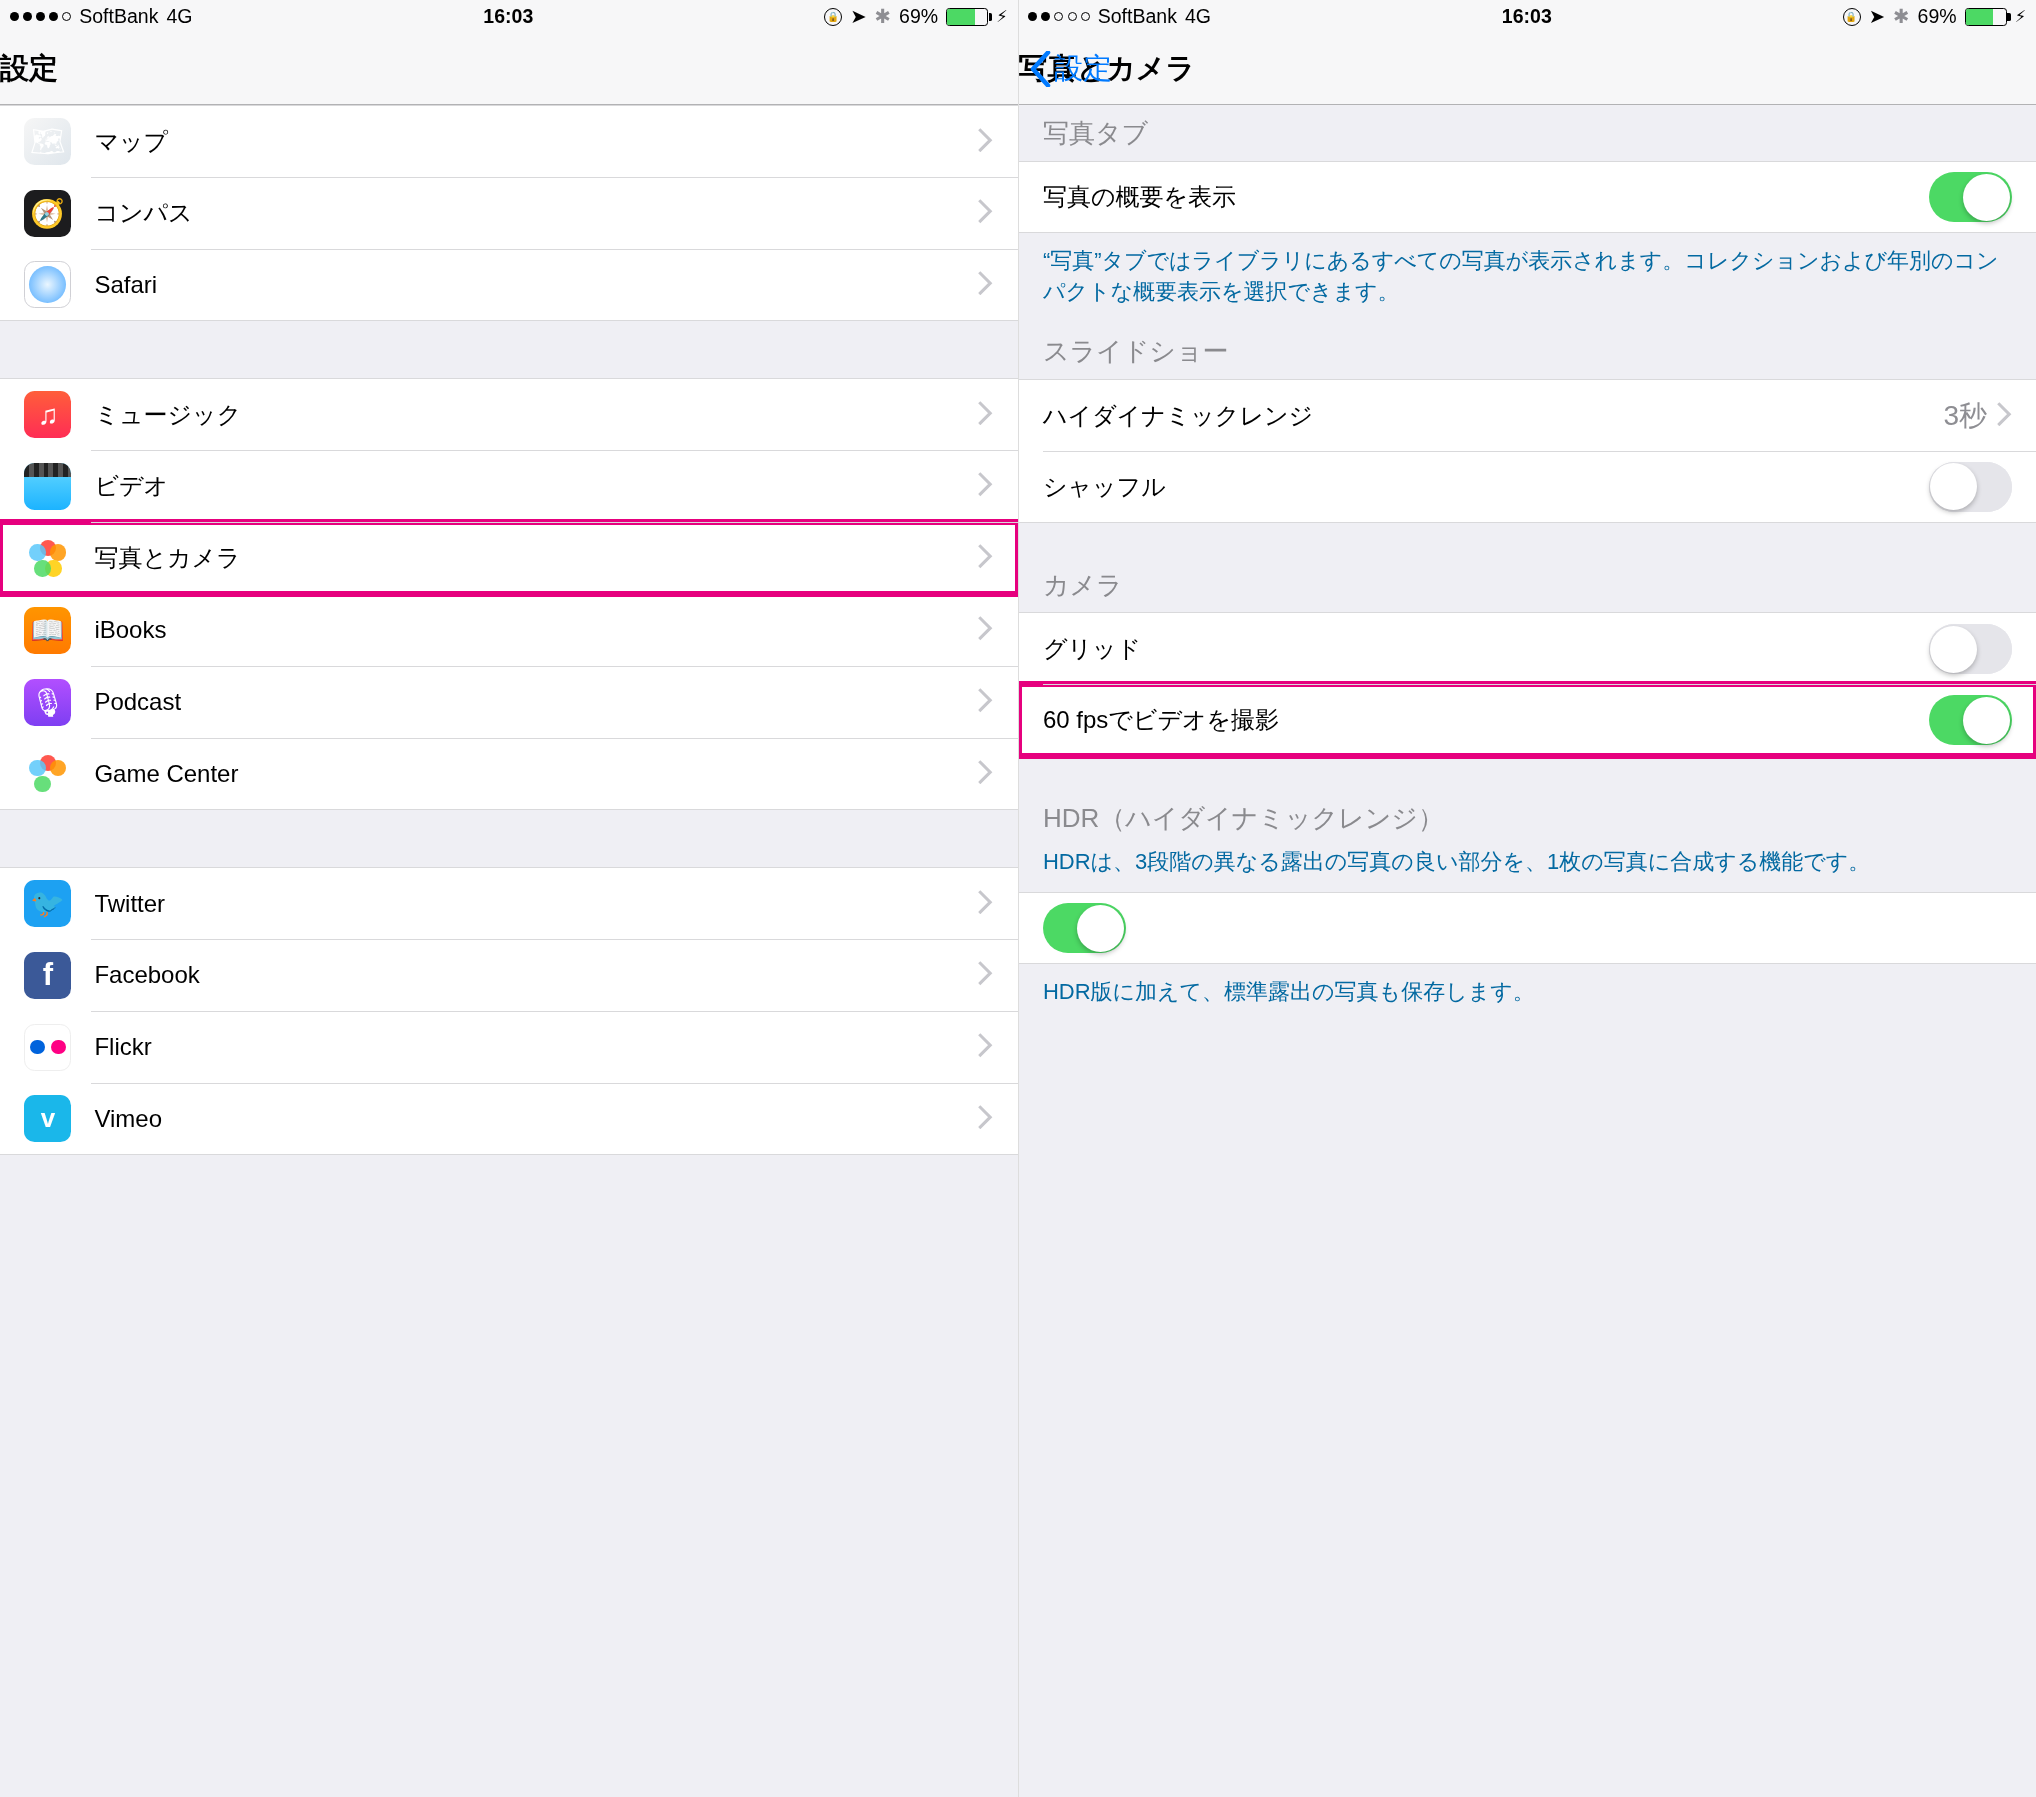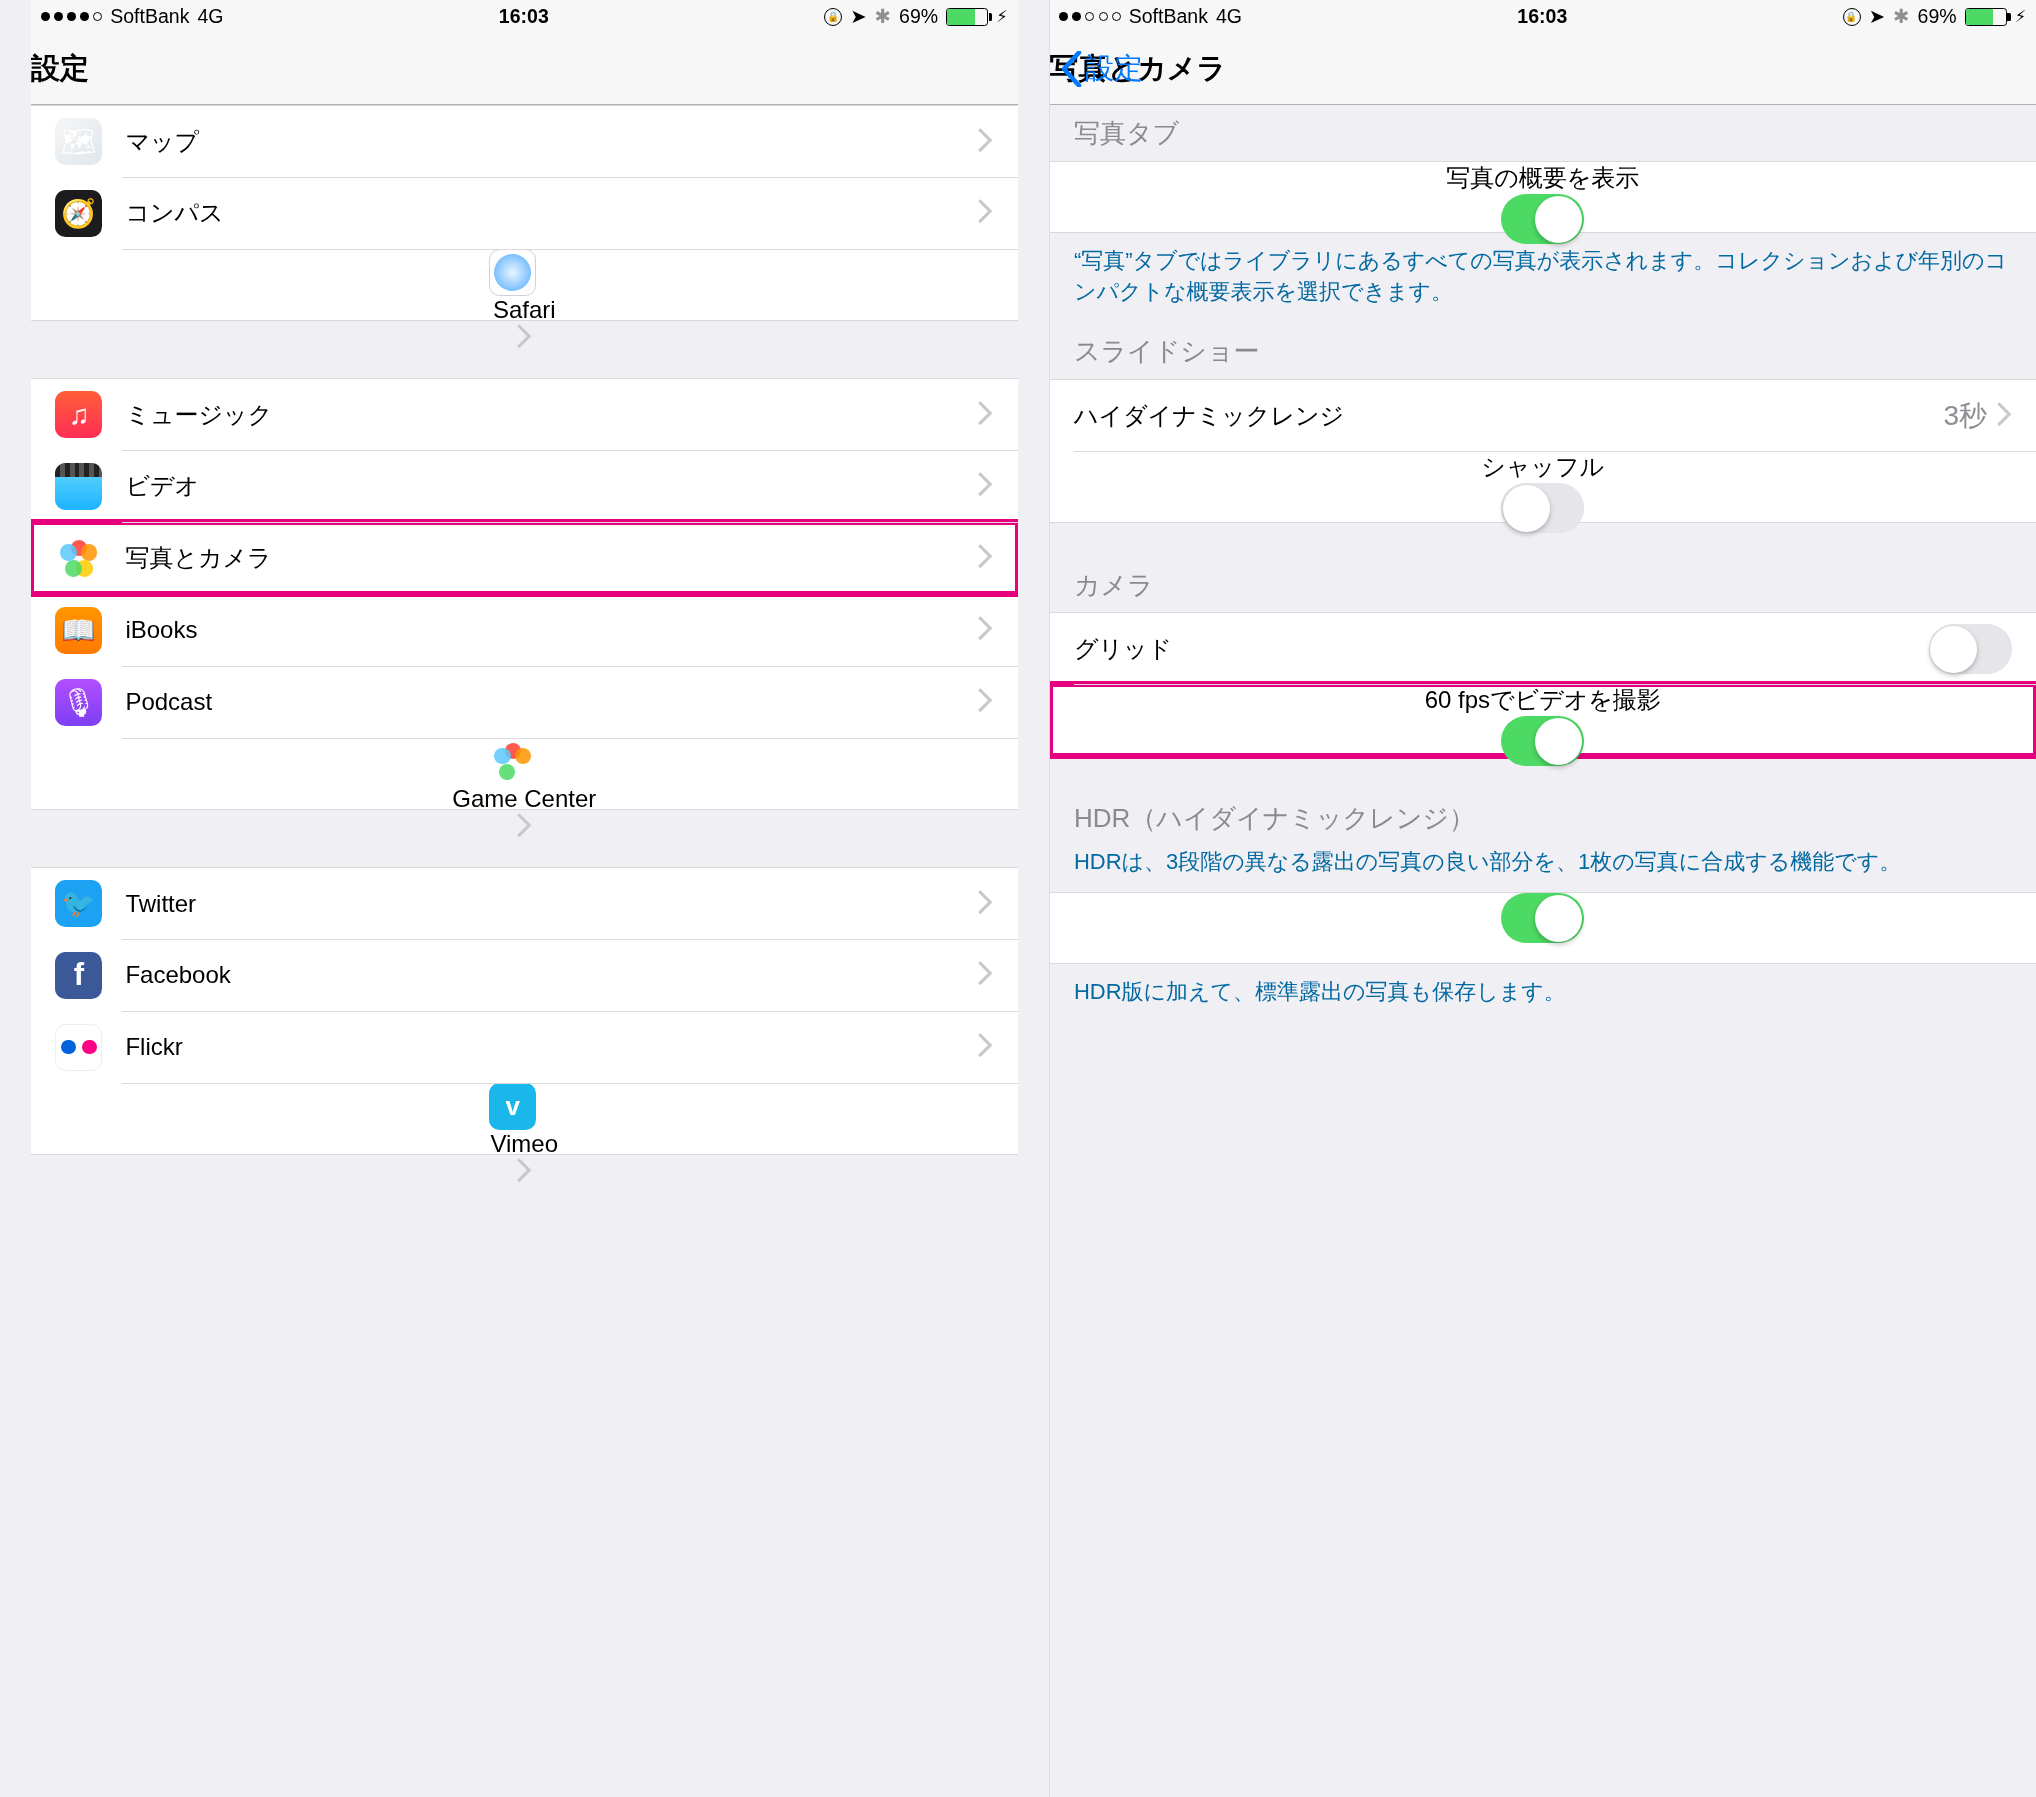--- a/index.html
+++ b/index.html
@@ -1,18 +1,18 @@
 <!DOCTYPE html>
 <html style="font-size:13px"><head>
 <meta charset="utf-8">
 <style>
   * { margin:0; padding:0; box-sizing:border-box; -webkit-font-smoothing:antialiased; }
   html,body { width:2036px; height:1798px; font-family:-apple-system,"Helvetica Neue",Arial,sans-serif; background:#efeff4; }
   .wrap { display:flex; width:2036px; height:1798px; }
-  .phone { position:relative; flex:1; height:1798px; background:#efeff4; overflow:hidden;margin-left:31px; }
+  .phone { position:relative; flex:1; height:1798px; background:#efeff4; overflow:hidden; }
   .phone + .phone { border-left:1.6px solid #ddd; }
 
   
   .status { height:33px; background:#f7f7f8; display:flex; align-items:center; justify-content:space-between; padding:0 9.8px; font-size:19.5px; color:#000; }
   .status .left, .status .right { display:flex; align-items:center; gap:8.1px; }
   .dots { display:flex; gap:4.1px; }
   .dot { width:9px; height:9px; border-radius:50%; background:#000; }
   .dot.hollow { background:transparent; border:1.2px solid #000; }
   .battery { width:42px; height:18px; border:1.6px solid #000; border-radius:3.3px; position:relative; display:flex; align-items:center; }
   .battery::after { content:''; position:absolute; right:-4.9px; top:4.1px; width:3.3px; height:8.1px; background:#000; border-radius:0 1.6px 1.6px 0; }
@@ -28,21 +28,21 @@
 
   
   .content { height:calc(1798px - 33px - 72px); overflow:hidden; }
   .group-spacer { height:57px; }
   .section-header { padding:11.4px 24.4px 9.8px 24.4px; font-size:26px; color:#8a8a8e; }
   .footer-text { padding:11.4px 24.4px 14.7px 24.4px; font-size:22px; color:#0369a1; line-height:1.45; }
   .cell { background:#fff; height:72px; display:flex; align-items:center; padding:0 24.4px 0 24.4px; position:relative; }
   .cell + .cell::before { content:''; position:absolute; top:0; left:91px; right:0; height:0.8px; background:#d9d9db; }
   .cell.noicon + .cell.noicon::before { left:24.4px; }
   .cell.first { border-top:0.8px solid #d9d9db; }
-  .cell.last  { border-bottom:0.8px solid #d9d9db;flex-direction:column; }
+  .cell.last  { border-bottom:0.8px solid #d9d9db; }
   .cell .icon { width:47px; height:47px; border-radius:10.6px; margin-right:23px; flex-shrink:0; display:flex; align-items:center; justify-content:center; font-size:28px; color:#fff; }
   .cell .label { font-size:24px; color:#000; flex:1; }
   .cell .value { font-size:28px; color:#8e8e93; margin-right:9.8px; }
   .cell .chev { color:#c7c7cc; }
   .cell .chev svg { width:14.7px; height:24.4px; }
 
   .switch { width:83px; height:50px; border-radius:25px; background:#e5e5ea; position:relative; flex-shrink:0; box-shadow:inset 0 0 0 1.6px #e5e5ea; }
   .switch .knob { position:absolute; top:1.6px; left:1.6px; width:47px; height:47px; border-radius:50%; background:#fff; box-shadow:0 2.4px 4.9px rgba(0,0,0,.25); transition:none; }
   .switch.on { background:#4cd964; box-shadow:none; }
   .switch.on .knob { left:34px; }

